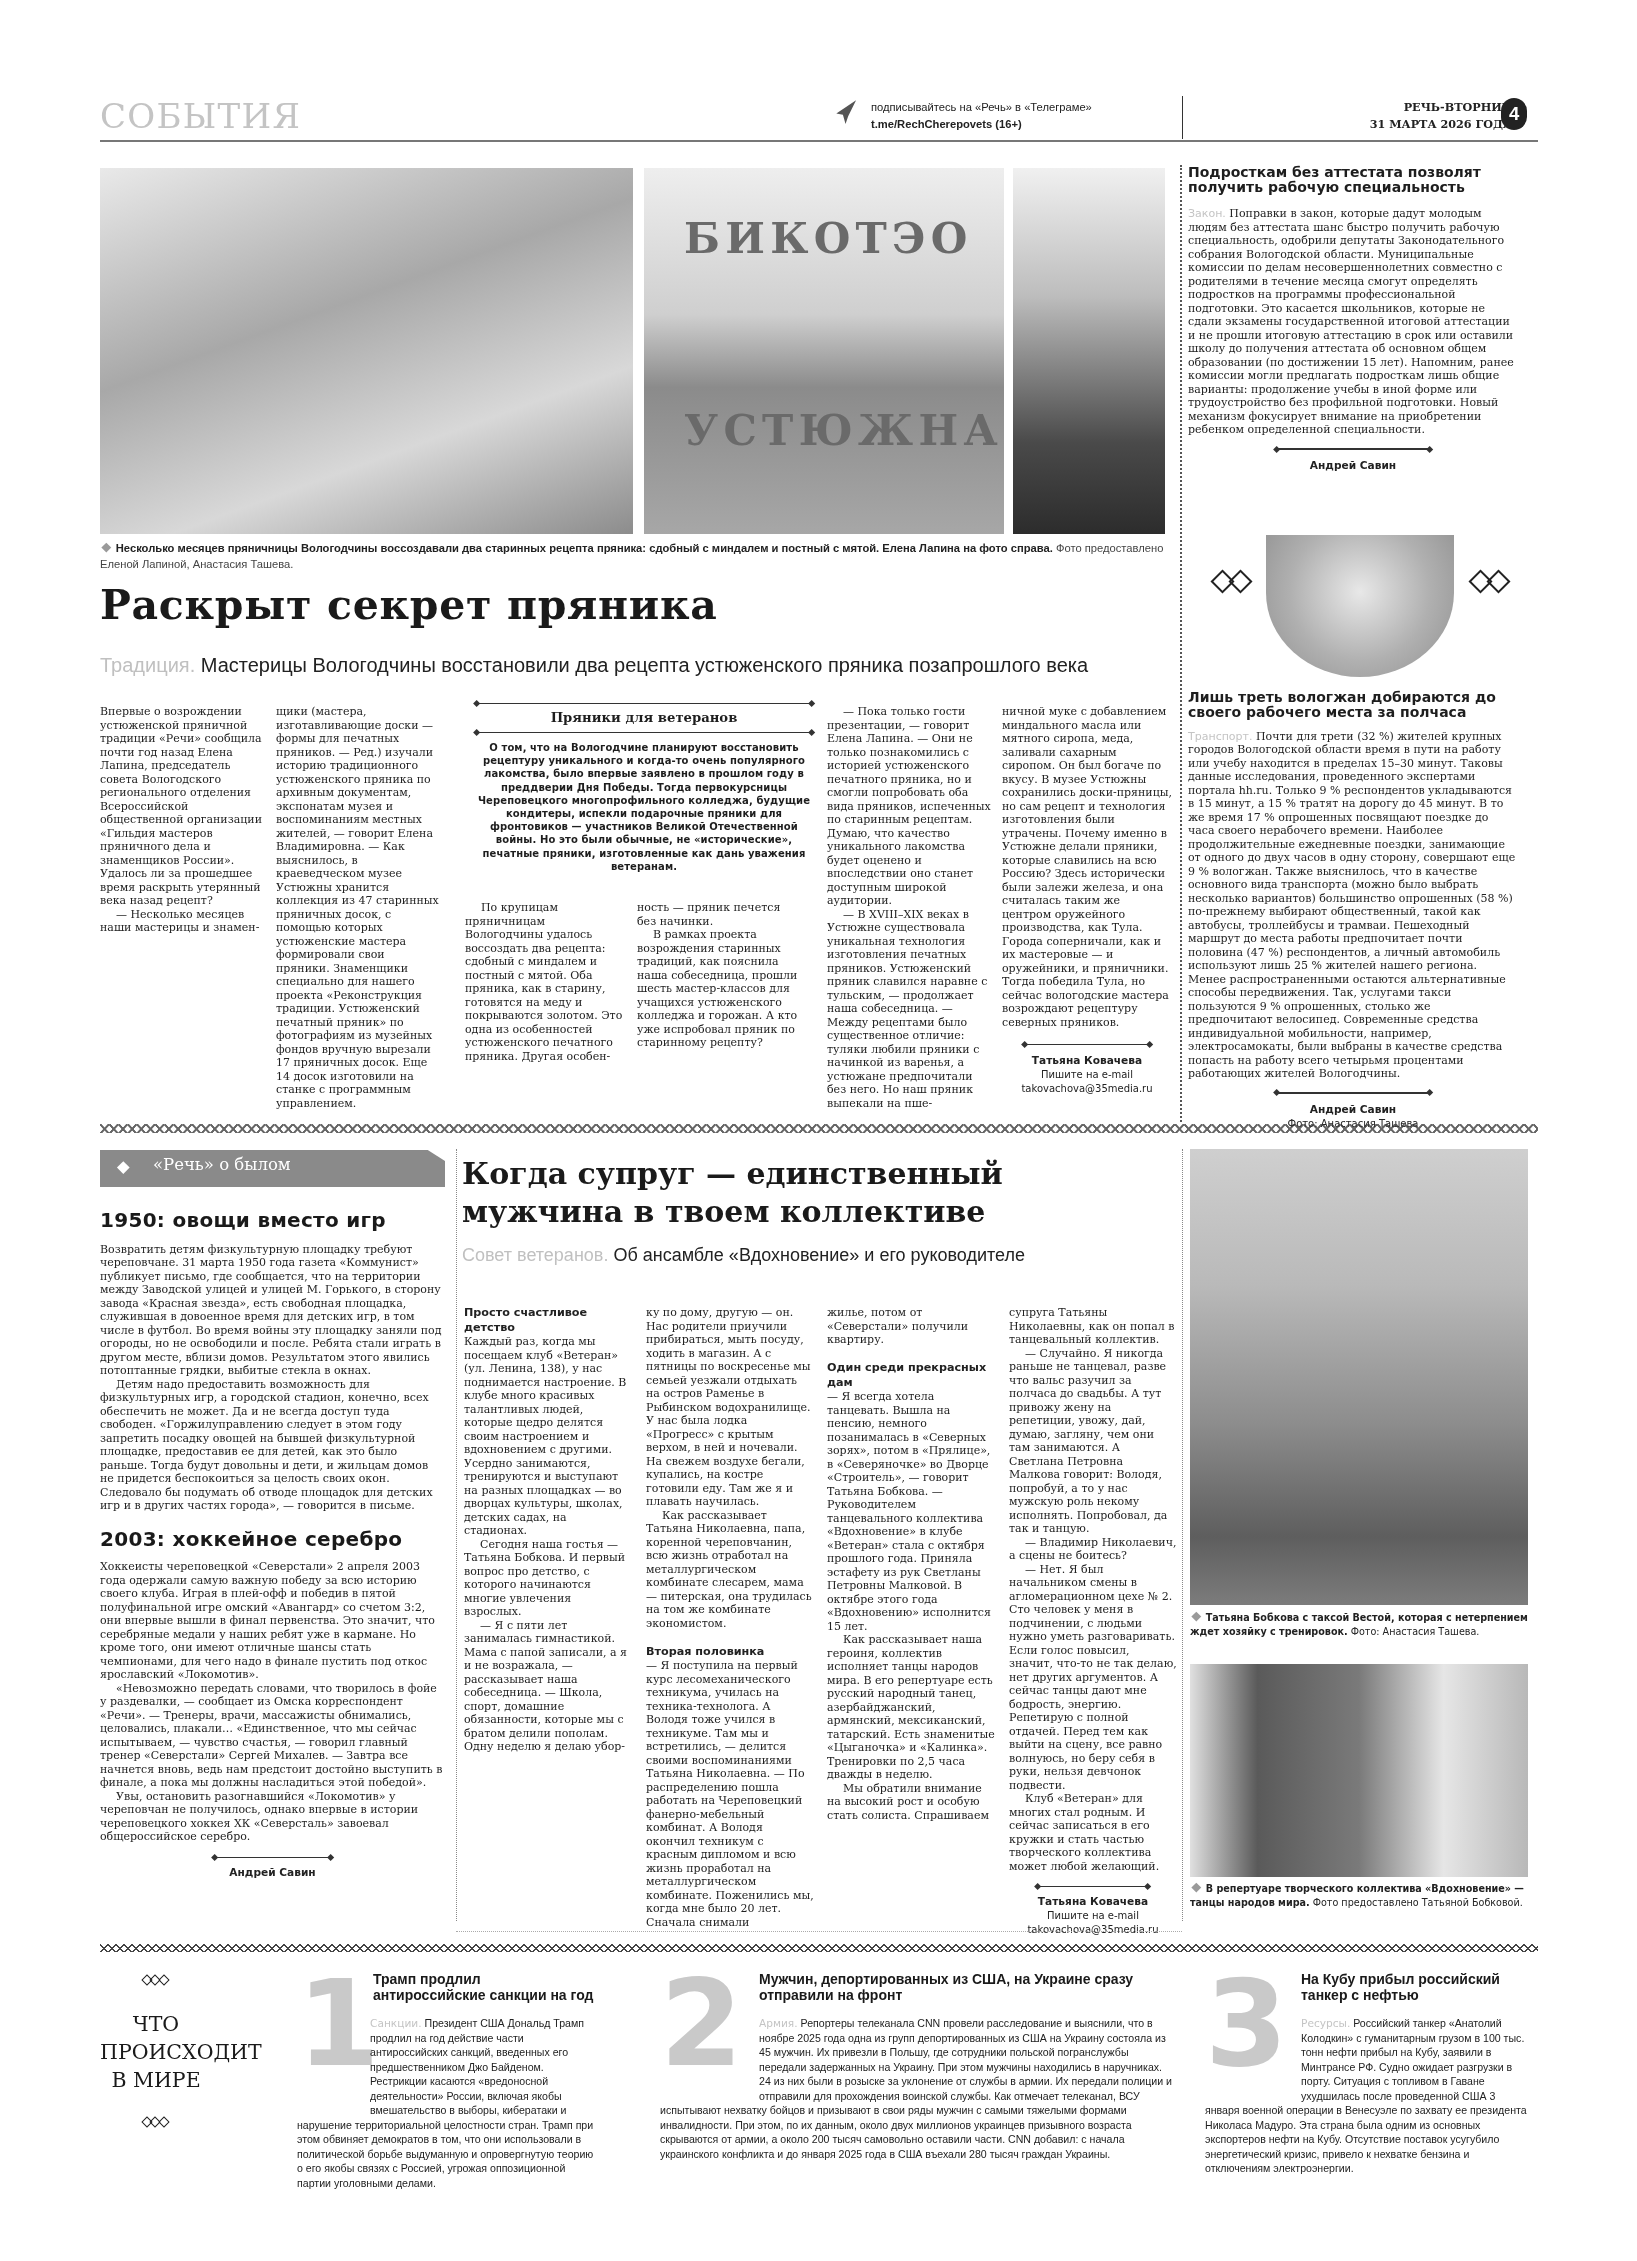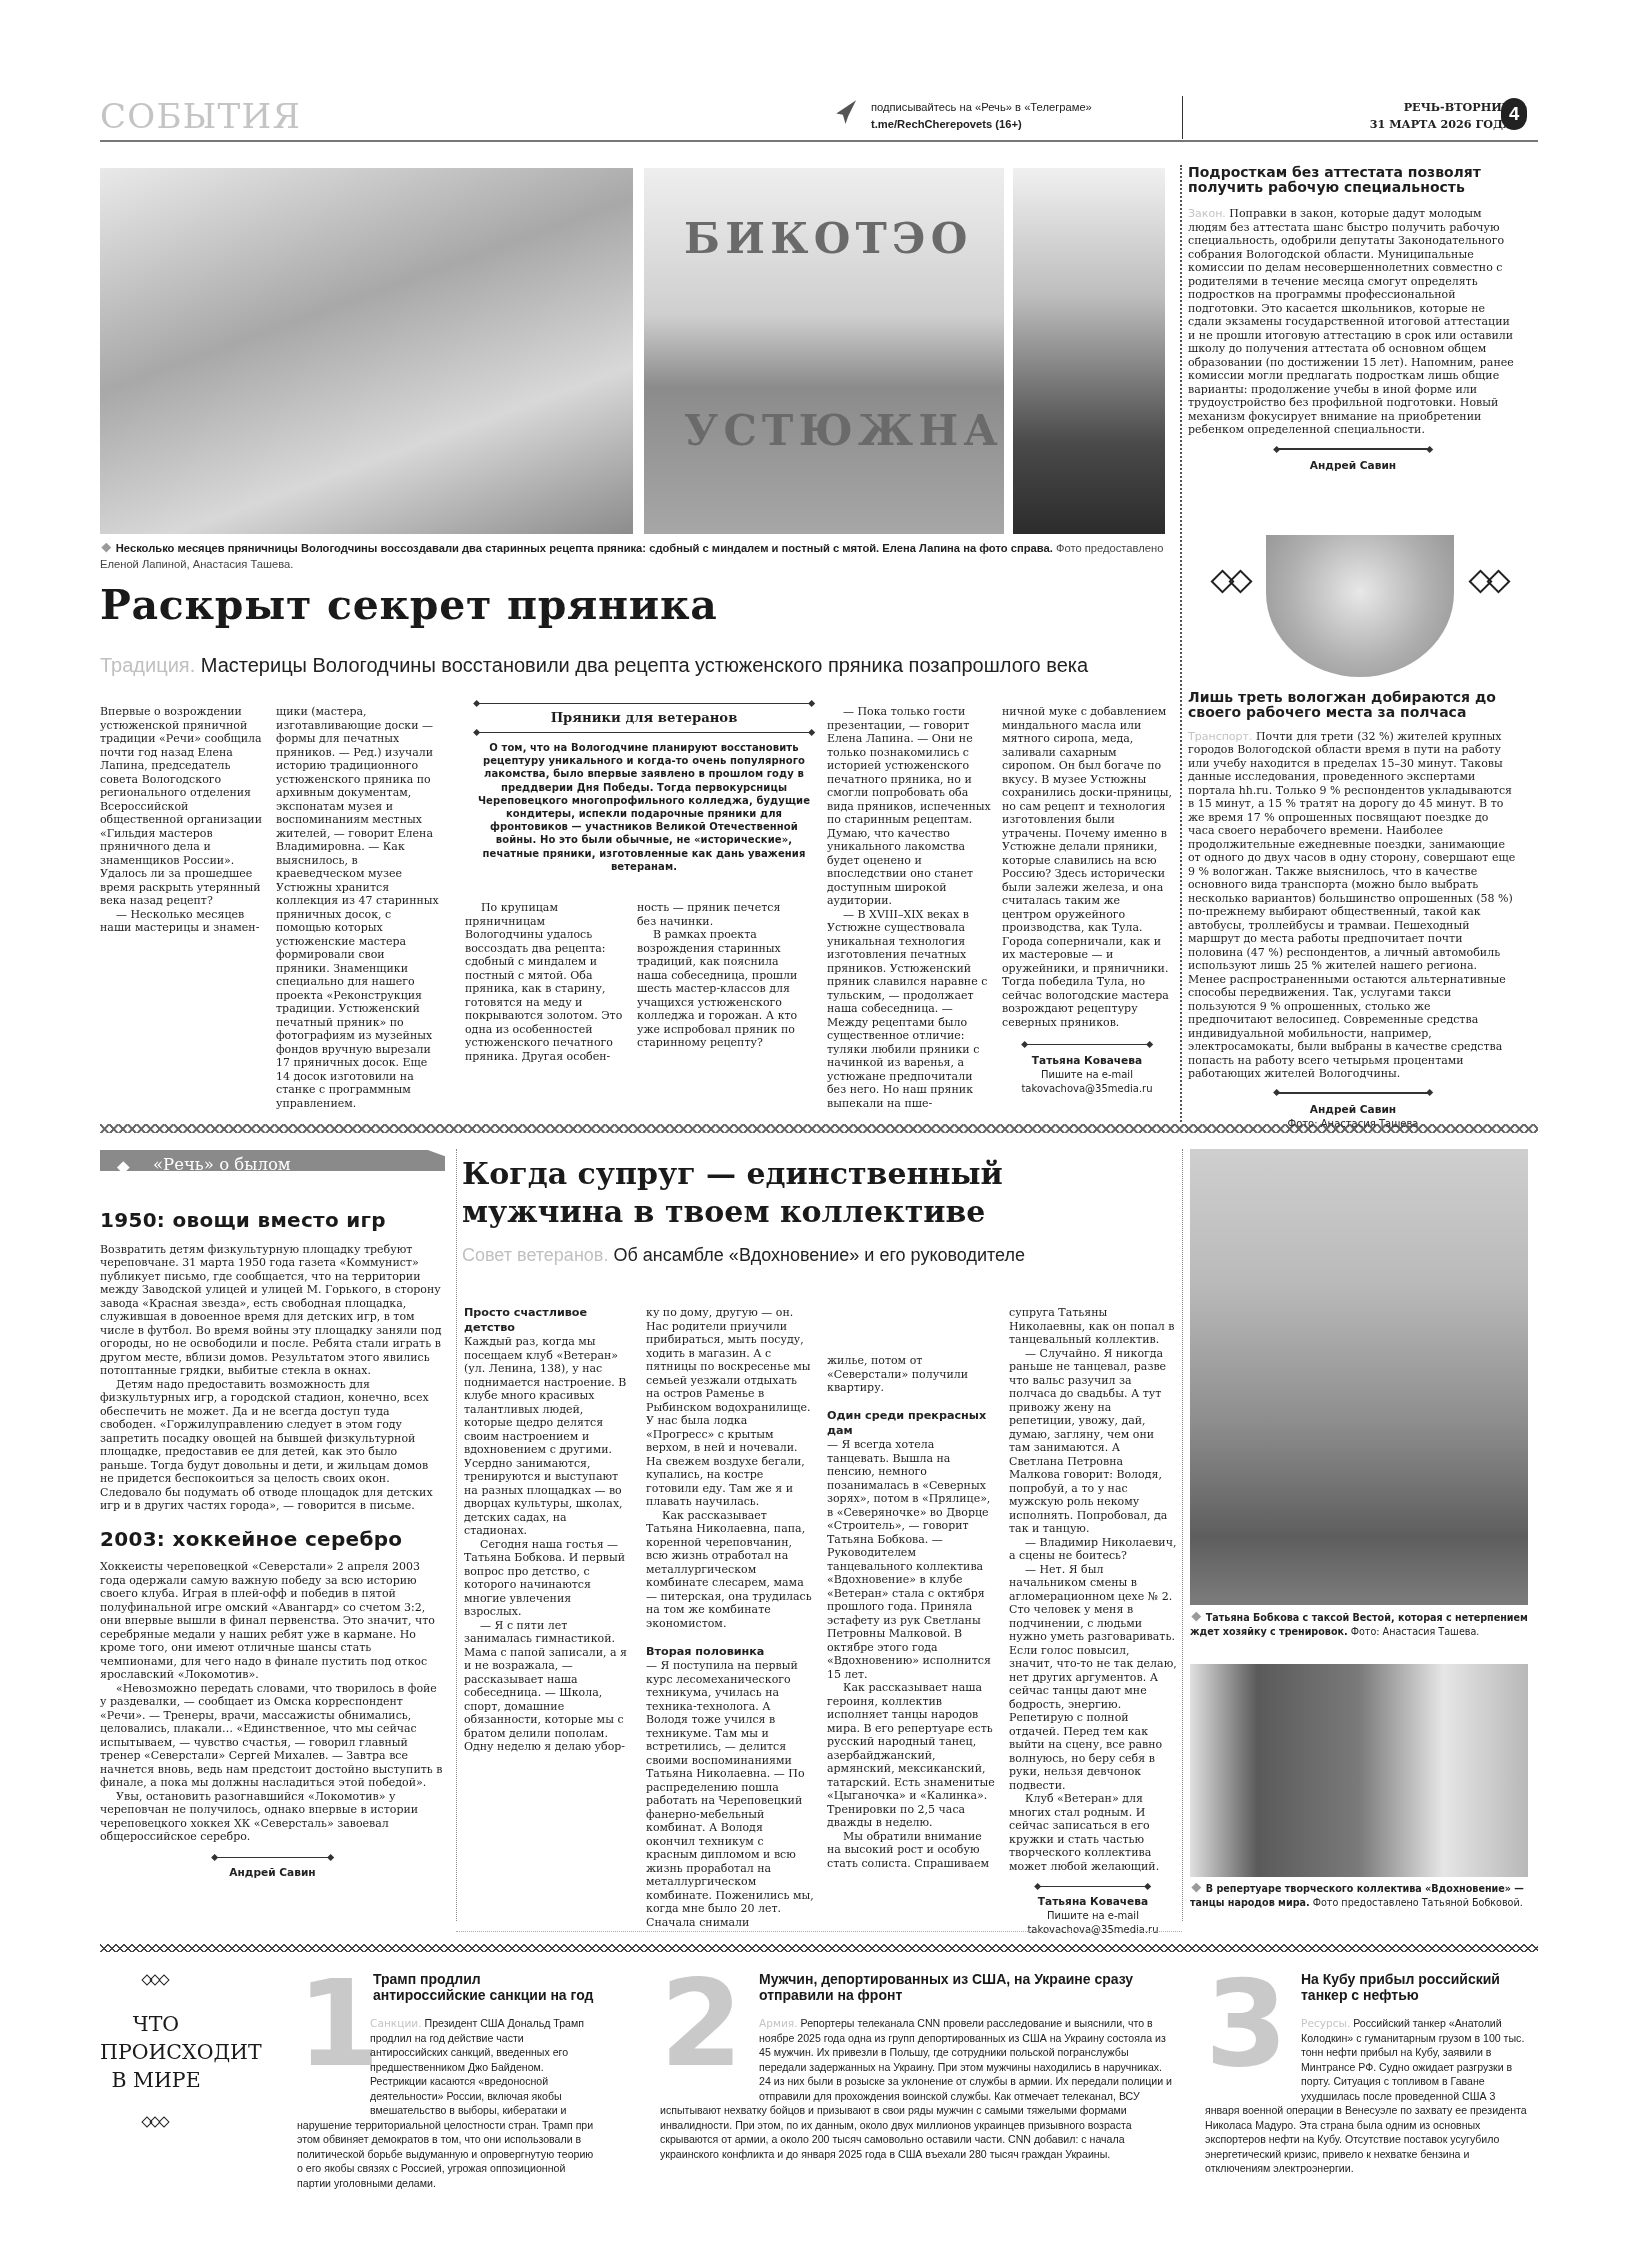--- a/index.html
+++ b/index.html
@@ -61,21 +61,21 @@
   .brief-text { font-family: "DejaVu Serif", serif; font-size: 11px; line-height: 13.5px; margin-top: 13.2px; color: #222; }
   .kicker-gray { font-family: "DejaVu Sans", sans-serif; color: #c4c4c4; }
 
   .bus-photo { left: 1266px; top: 535px; width: 188px; height: 142px; border-radius: 0 0 96px 96px / 0 0 86px 86px; background: radial-gradient(circle at 50% 40%, #e8e8e8 0%, #b0b0b0 55%, #8e8e8e 100%); overflow: hidden; }
   .deco-diamonds { width: 46px; height: 26.4px; }
   .deco-diamonds span { position: absolute; width: 17px; height: 17px; border: 2px solid #222; transform: rotate(45deg); top: 4.6px; }
 
   .sep-diamonds { left: 100px; height: 9.2px; width: 1438px; background-image: linear-gradient(45deg, transparent 40%, #333 40%, #333 55%, transparent 55%), linear-gradient(-45deg, transparent 40%, #333 40%, #333 55%, transparent 55%); background-size: 9.2px 9.2px; opacity: 0.75; }
 
   
-  .rech-banner { left: 100px; top: 1150px; width: 345px; height: 21px; background: #8a8a8a; clip-path: polygon(0 0, 95% 0, 100% 30%, 100% 100%, 0 100%); }
+  .rech-banner { left: 100px; top: 1150px; width: 345px; height: 37px; background: #8a8a8a; clip-path: polygon(0 0, 95% 0, 100% 30%, 100% 100%, 0 100%); }
   .rech-banner .bd { position: absolute; left: 18.5px; top: 13.2px; width: 8.6px; height: 8.6px; background: #fff; transform: rotate(45deg); }
   .rech-banner .bt { position: absolute; left: 53px; top: 5.3px; font-family: "DejaVu Serif", serif; font-size: 16.5px; color: #fff; }
   .year-title { font-family: "DejaVu Sans", sans-serif; font-weight: bold; font-size: 20px; letter-spacing: 0.3px; color: #1a1a1a; }
 
   .feature-title { left: 462px; top: 1155px; width: 700px; font-family: "DejaVu Serif", serif; font-weight: bold; font-size: 30px; line-height: 38px; color: #1a1a1a; }
   .feature-sub { left: 462px; top: 1245px; font-family: "Liberation Sans", sans-serif; font-size: 18px; color: #222; }
   .feature-sub .kicker { color: #c0c0c0; }
   .dotted-left { left: 456px; top: 1149px; width: 0; height: 772px; border-left: 1.3px dotted #888; }
   .dotted-right { left: 1182px; top: 1149px; width: 0; height: 772px; border-left: 1.3px dotted #888; }
   .dotted-h { left: 456px; top: 1931px; width: 726px; border-top: 1.3px dotted #aaa; }
@@ -260,21 +260,21 @@
   <p>Каждый раз, когда мы посещаем клуб «Ветеран» (ул. Ленина, 138), у нас поднимается настроение. В клубе много красивых талантливых людей, которые щедро делятся своим настроением и вдохновением с другими. Усердно занимаются, тренируются и выступают на разных площадках — во дворцах культуры, школах, детских садах, на стадионах.</p>
   <p class="ind">Сегодня наша гостья — Татьяна Бобкова. И первый вопрос про детство, с которого начинаются многие увлечения взрослых.</p>
   <p class="ind">— Я с пяти лет занималась гимнастикой. Мама с папой записали, а я и не возражала, — рассказывает наша собеседница. — Школа, спорт, домашние обязанности, которые мы с братом делили пополам. Одну неделю я делаю убор-</p>
 </div>
 <div class="abs col" style="left:646px; top:1306px; width:168px;">
   <p>ку по дому, другую — он. Нас родители приучили прибираться, мыть посуду, ходить в магазин. А с пятницы по воскресенье мы семьей уезжали отдыхать на остров Раменье в Рыбинском водохранилище. У нас была лодка «Прогресс» с крытым верхом, в ней и ночевали. На свежем воздухе бегали, купались, на костре готовили еду. Там же я и плавать научилась.</p>
   <p class="ind">Как рассказывает Татьяна Николаевна, папа, коренной череповчанин, всю жизнь отработал на металлургическом комбинате слесарем, мама — питерская, она трудилась на том же комбинате экономистом.</p>
   <div class="subhead" style="margin-top:14.5px;">Вторая половинка</div>
   <p>— Я поступила на первый курс лесомеханического техникума, училась на техника-технолога. А Володя тоже учился в техникуме. Там мы и встретились, — делится своими воспоминаниями Татьяна Николаевна. — По распределению пошла работать на Череповецкий фанерно-мебельный комбинат. А Володя окончил техникум с красным дипломом и всю жизнь проработал на металлургическом комбинате. Поженились мы, когда мне было 20 лет. Сначала снимали</p>
 </div>
-<div class="abs col" style="left:827px; top:1306px; width:170px;margin-top:48px;">
+<div class="abs col" style="left:827px; top:1306px; width:170px;">
   <p>жилье, потом от «Северстали» получили квартиру.</p>
   <div class="subhead" style="margin-top:14.5px;">Один среди прекрасных дам</div>
   <p>— Я всегда хотела танцевать. Вышла на пенсию, немного позанималась в «Северных зорях», потом в «Прялице», в «Северяночке» во Дворце «Строитель», — говорит Татьяна Бобкова. — Руководителем танцевального коллектива «Вдохновение» в клубе «Ветеран» стала с октября прошлого года. Приняла эстафету из рук Светланы Петровны Малковой. В октябре этого года «Вдохновению» исполнится 15 лет.</p>
   <p class="ind">Как рассказывает наша героиня, коллектив исполняет танцы народов мира. В его репертуаре есть русский народный танец, азербайджанский, армянский, мексиканский, татарский. Есть знаменитые «Цыганочка» и «Калинка». Тренировки по 2,5 часа дважды в неделю.</p>
   <p class="ind">Мы обратили внимание на высокий рост и особую стать солиста. Спрашиваем</p>
 </div>
 <div class="abs col" style="left:1009px; top:1306px; width:168px;">
   <p>супруга Татьяны Николаевны, как он попал в танцевальный коллектив.</p>
   <p class="ind">— Случайно. Я никогда раньше не танцевал, разве что вальс разучил за полчаса до свадьбы. А тут привожу жену на репетиции, увожу, дай, думаю, загляну, чем они там занимаются. А Светлана Петровна Малкова говорит: Володя, попробуй, а то у нас мужскую роль некому исполнять. Попробовал, да так и танцую.</p>
   <p class="ind">— Владимир Николаевич, а сцены не боитесь?</p>

